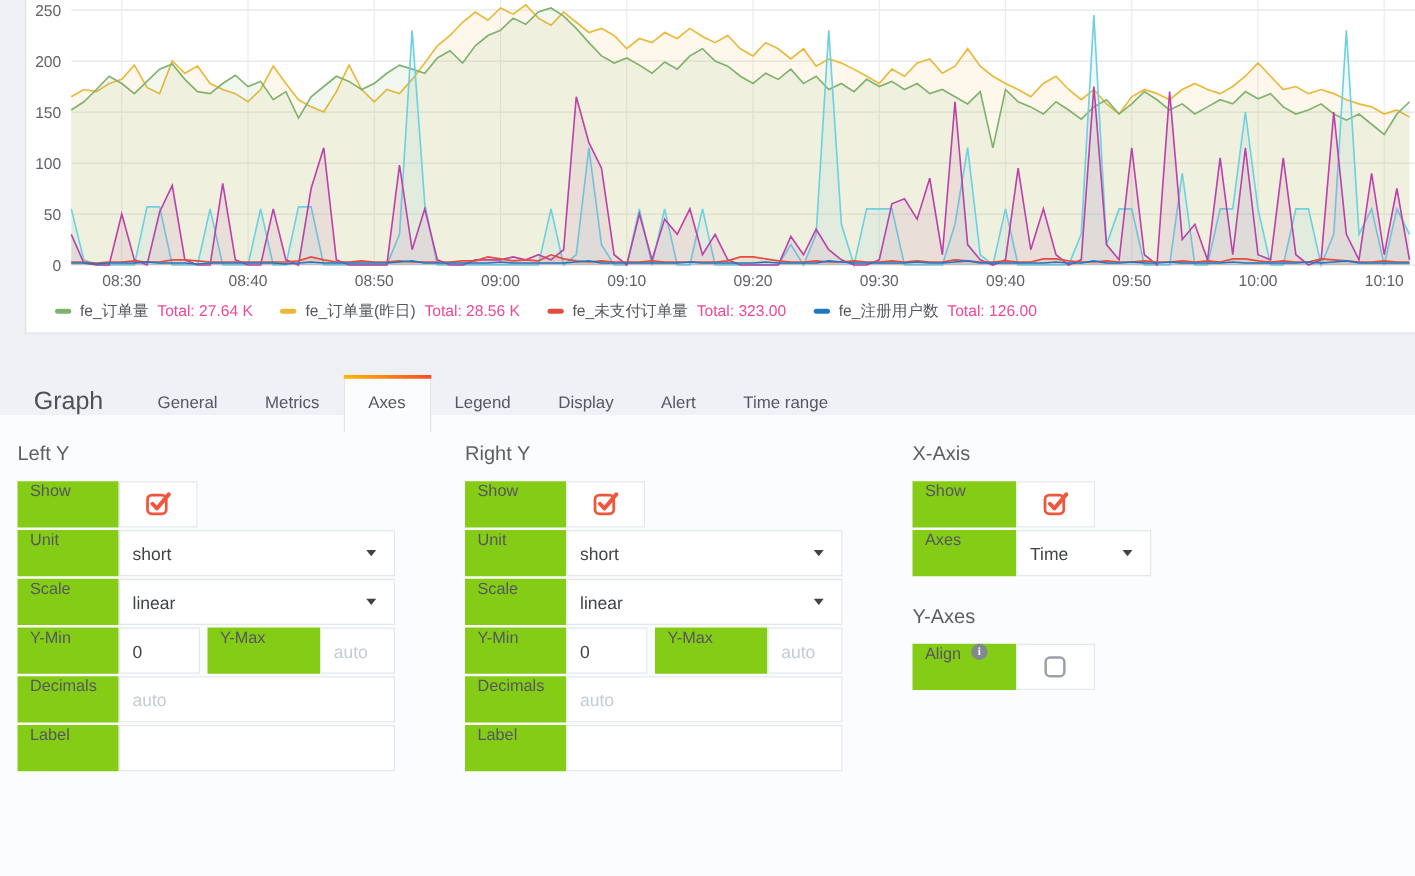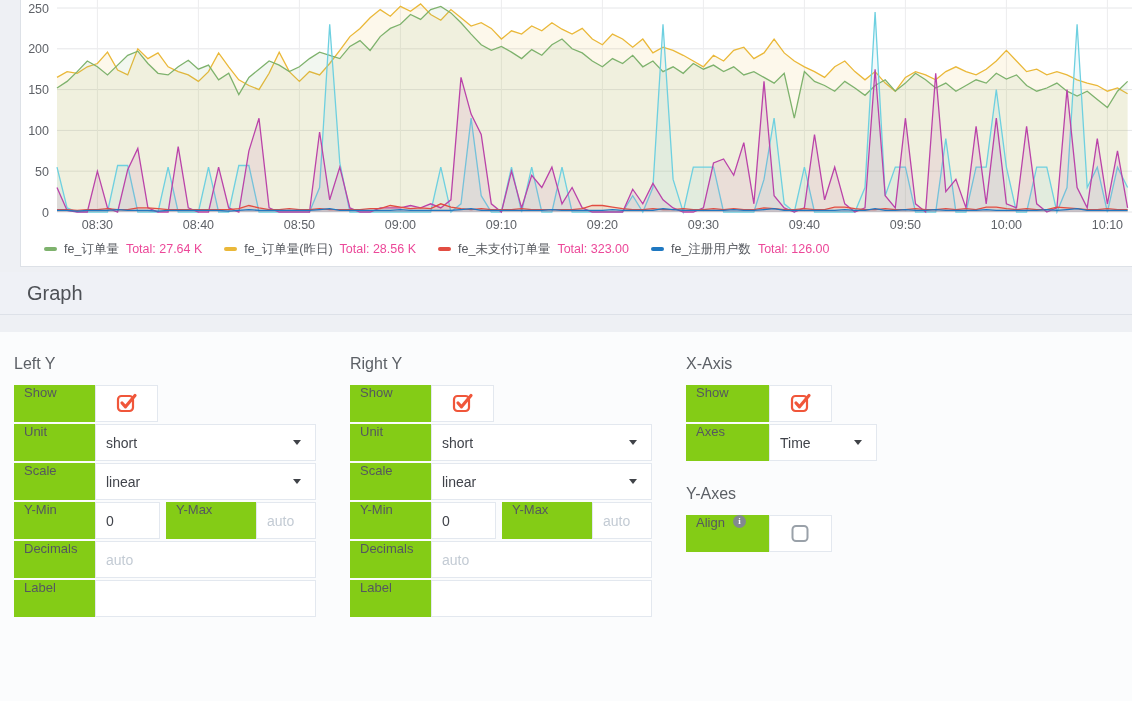--- a/index.html
+++ b/index.html
@@ -10,34 +10,34 @@
   .panel { position:absolute; top:0; left:20px; right:0; height:267px; background:#fff;
            border:1px solid #dde1e7; border-top:none; border-right:none; }
   .panel svg { display:block; }
   .legend-row { display:flex; padding-left:23px; height:26px; }
   .legend-item { display:flex; align-items:center; margin-right:22px; cursor:pointer; }
   .legend-dash { width:13px; height:4px; border-radius:2px; margin-right:7px; }
   .legend-name { font-size:12.5px; color:#55585e; }
   .legend-total { font-size:12.5px; color:#ec4899; margin-left:7px; }
 
   
-  .tabbar { position:absolute; top:272px; left:0; width:1132px; height:43px;
+  .tabbar { position:absolute; top:300px; left:0; width:1132px; height:43px;
             background:#eff1f6; border-bottom:1px solid #dde1e8; display:flex; align-items:stretch;
             padding-left:27px; }
   .panel-title { font-size:20px; color:#4e5156; font-weight:400; line-height:43px; width:80px; }
   .tab { font-size:13.5px; color:#55585f; line-height:43px; padding:0 19px; cursor:pointer; position:relative; }
   .tab.active { background:#fbfcfd; border-left:1px solid #e2e6ec; border-right:1px solid #e2e6ec;
                 height:46px; z-index:2; }
   .tab.active::before { content:""; position:absolute; top:0; left:-1px; right:-1px; height:3px;
                 background:linear-gradient(90deg,#ffb800,#f74b2a); }
 
   
   .content { position:absolute; top:332px; left:0; width:1132px; bottom:0; background:#fbfcfd;
              display:flex; padding:23px 0 0 14px; }
-  .col { width:302px; margin-right:34px; flex:none; }
+  .col { width:302px; margin-right:56px; flex:none; }
   .col3 { width:260px; flex:none; }
   .section-title { font-size:16px; color:#5c6066; margin-bottom:12px; font-weight:400; }
   .frow { display:flex; height:37px; margin-bottom:2px; }
   .flabel { background:#84cc16; color:#55585e; font-size:13px; line-height:37px;
             padding-left:10px; width:81px; flex:none; display:flex; align-items:flex-start; }
   .flabel .txt { line-height:normal; }
   .col3 .flabel { width:83px; }
   .ffield { background:#fff; border:1px solid #e3e8ef; flex:1; display:flex; align-items:center; }
   .checkbox-field { background:#fff; border:1px solid #e3e8ef; width:63px; flex:none;
                     display:flex; align-items:center; justify-content:center; cursor:pointer; }
@@ -129,20 +129,29 @@
       <span class="legend-item">
         <span class="legend-dash" style="background: rgb(31, 120, 193);"></span>
         <span class="legend-name">fe_注册用户数</span>
         <span class="legend-total">Total: 126.00</span>
       </span>
     </div>
 </div>
 
 <div class="tabbar">
   <div class="panel-title">Graph</div>
+  <div id="tabs-holder" style="display:flex;">
+      <div class="tab">General</div>
+      <div class="tab">Metrics</div>
+      <div class="tab active">Axes</div>
+      <div class="tab">Legend</div>
+      <div class="tab">Display</div>
+      <div class="tab">Alert</div>
+      <div class="tab">Time range</div>
+    </div>
 </div>
 
 <div class="content">
 
   <div class="col">
     <div class="section-title">Left Y</div>
 
     <div class="frow">
       <div class="flabel">
           <span class="txt">Show</span>

